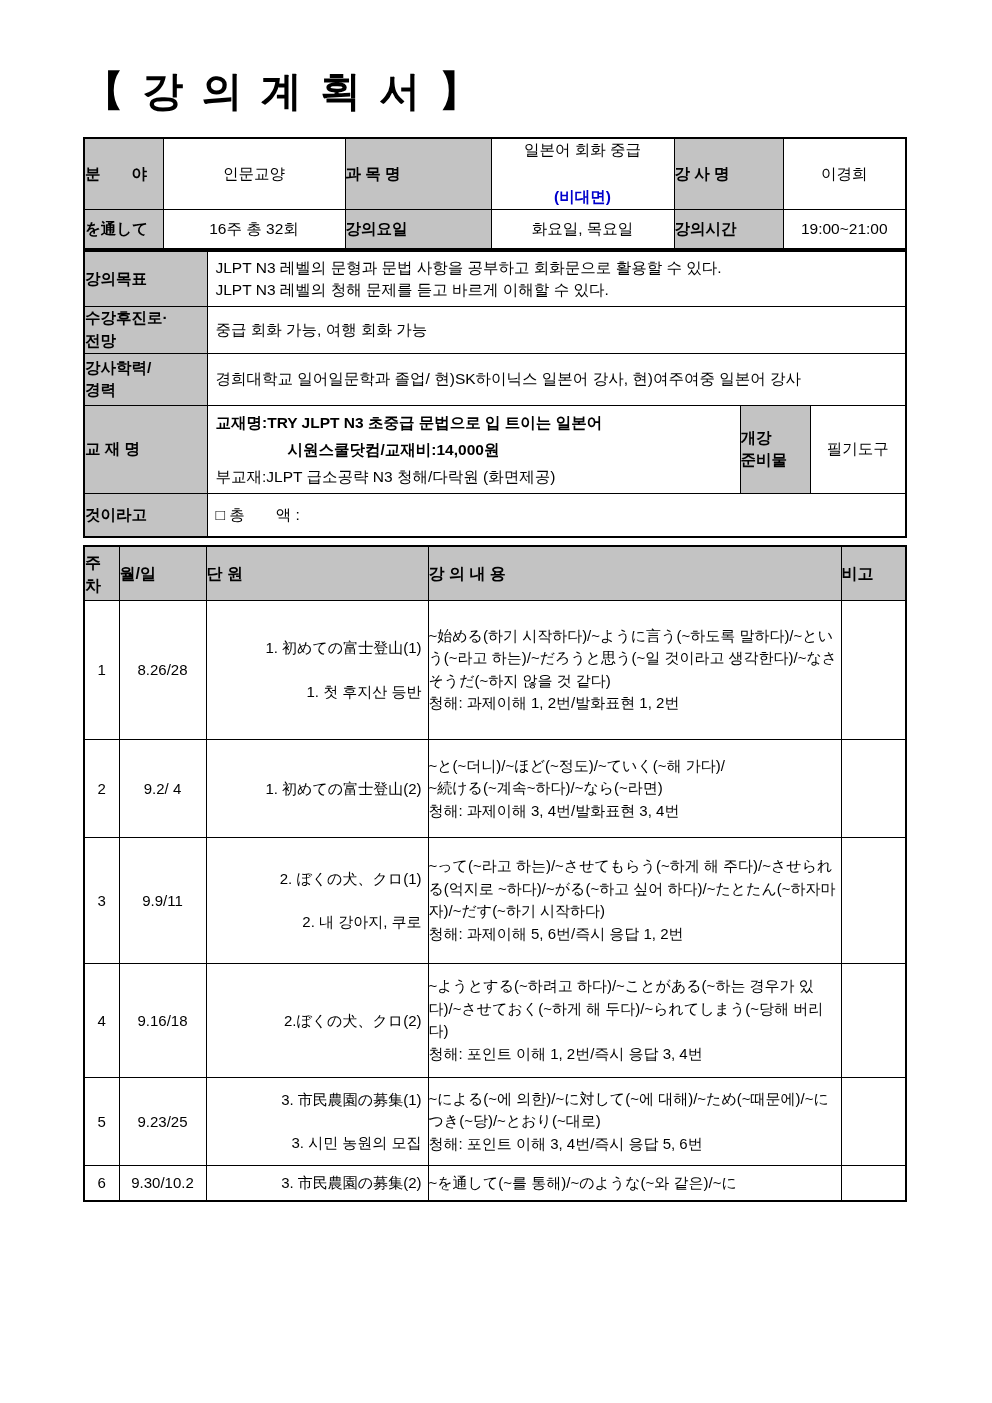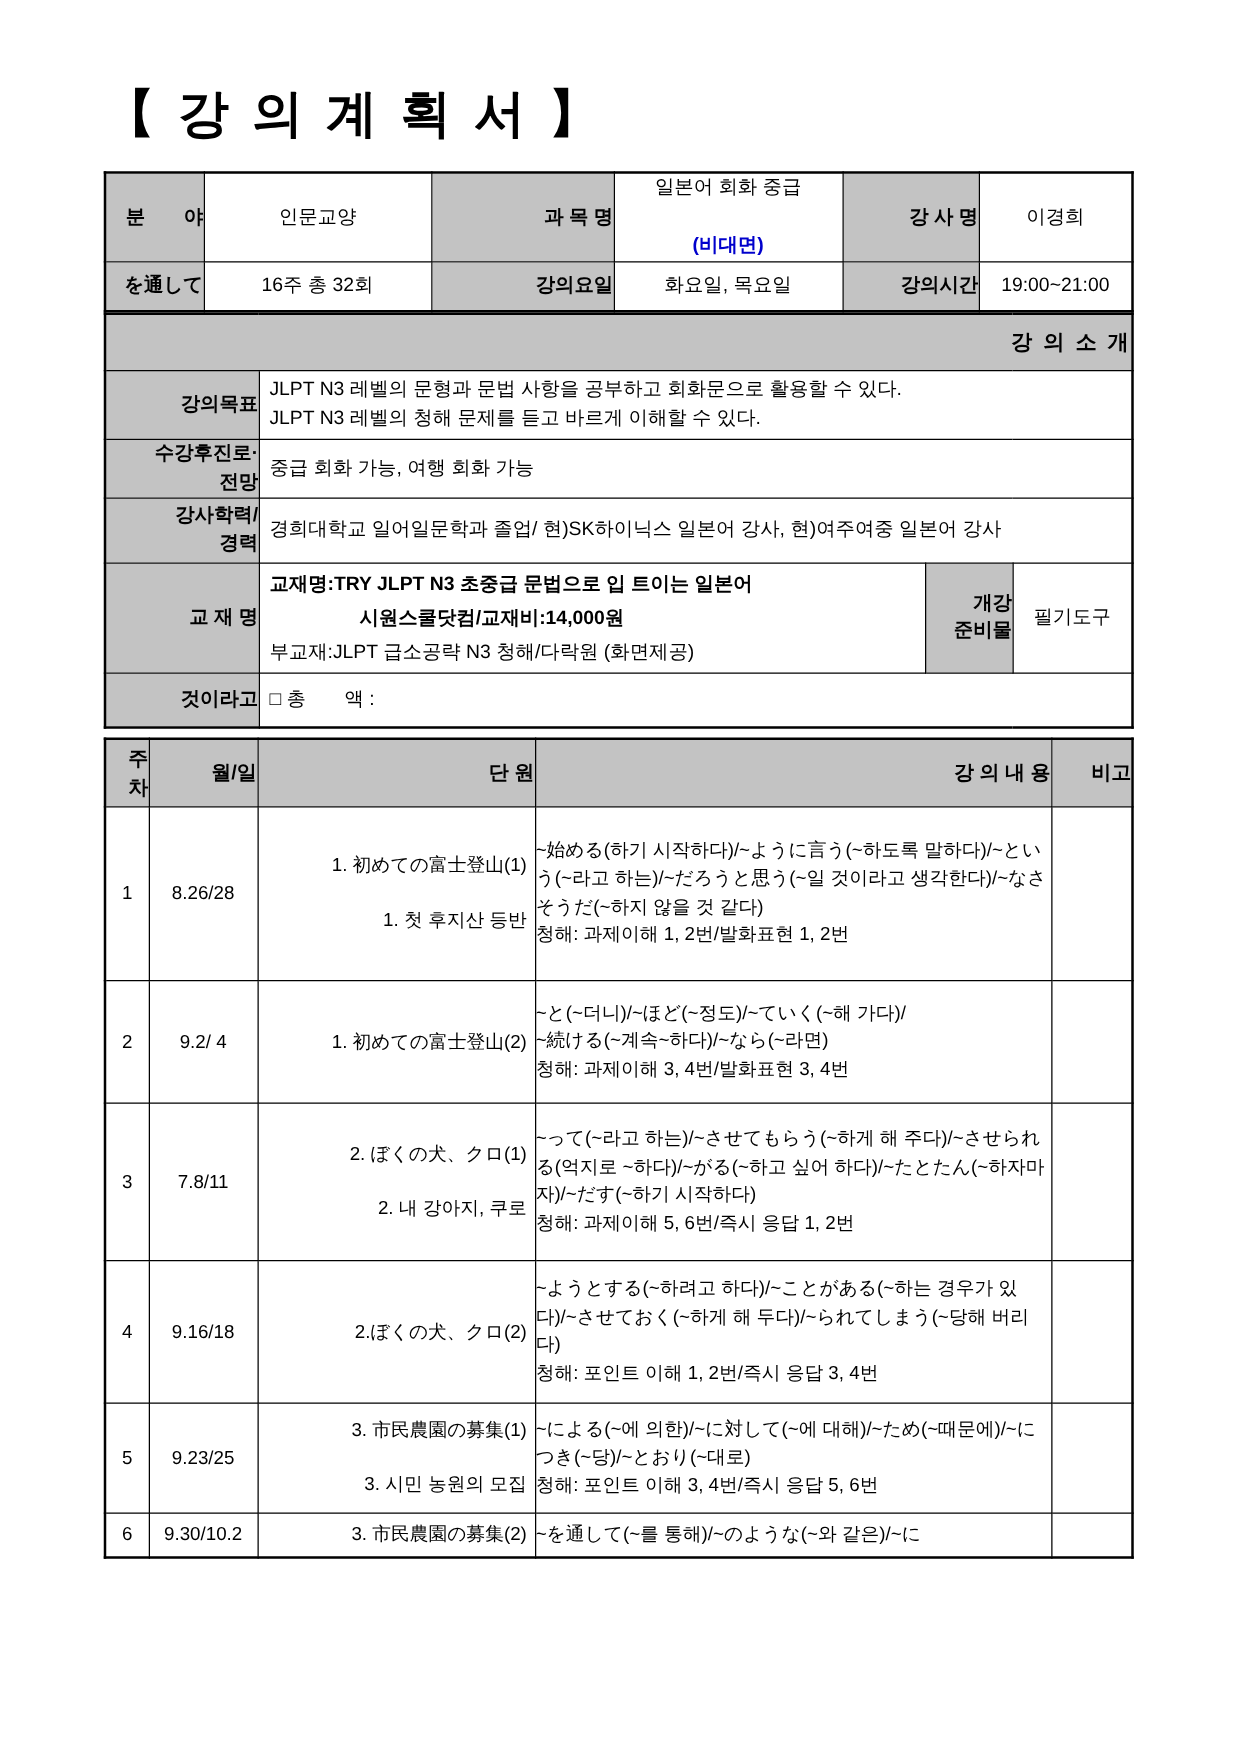--- a/index.html
+++ b/index.html
@@ -10,21 +10,21 @@
   }
   .page{position:absolute;left:83px;top:0;width:822px;}
   .doc-title{
     margin:66px 0 0 0;text-align:left;
     font-family:"Liberation Serif","DejaVu Serif",serif;
     font-size:41px;font-weight:bold;letter-spacing:4px;line-height:50px;
   }
   table{border-collapse:collapse;table-layout:fixed;width:822px;}
   table.outer{border:2px solid #000;}
   td{border:1.5px solid #000;padding:0;vertical-align:middle;font-size:15.5px;line-height:1.45;overflow:hidden;}
-  .g{background:#c3c3c3;font-weight:bold;text-align:right;}
+  .g{background:#c3c3c3;font-weight:bold;text-align:left;}
   .w{text-align:center;}
   .content{text-align:left;padding:3px 8px;}
   .pre{white-space:pre-line;}
   .center{text-align:center;}
   .blue{color:#0000cc;font-weight:bold;margin-top:25px;}
   .info-table{margin-top:21px;}
   .intro-table{margin-top:0;}
   .sched-table{margin-top:7px;}
   .sect-hdr{font-size:17px;letter-spacing:2px;}
   .tb-line{line-height:27px;}
@@ -75,23 +75,20 @@
     </table>
 
   <table class="outer intro-table">
     <colgroup>
       <col style="width:123px">
         <col style="width:533px">
         <col style="width:70px">
         <col style="width:96px">
     </colgroup>
     <tbody>
-        <tr style="height:45px">
-      <td colspan="4" class="g sect-hdr">강 의 소 개</td>
-    </tr>
     <tr style="height:55px">
       <td class="g">강의목표</td>
       <td colspan="3" class="content pre">JLPT N3 레벨의 문형과 문법 사항을 공부하고 회화문으로 활용할 수 있다.
 JLPT N3 레벨의 청해 문제를 듣고 바르게 이해할 수 있다.</td>
     </tr>
     <tr style="height:47px">
       <td class="g pre">수강후진로·
 전망</td>
       <td colspan="3" class="content">중급 회화 가능, 여행 회화 가능</td>
     </tr>
@@ -152,21 +149,21 @@
       <td class="center">9.2/ 4</td>
       <td class="unit-cell pre">1. 初めての富士登山(2)</td>
       <td class="lecture-cell pre">~と(~더니)/~ほど(~정도)/~ていく(~해 가다)/
 ~続ける(~계속~하다)/~なら(~라면)
 청해: 과제이해 3, 4번/발화표현 3, 4번</td>
       <td></td>
     </tr>
 
     <tr style="height:126px">
       <td class="center">3</td>
-      <td class="center">7.8/11</td>
+      <td class="center">9.9/11</td>
       <td class="unit-cell pre">2. ぼくの犬、クロ(1)
 
 2. 내 강아지, 쿠로</td>
       <td class="lecture-cell pre">~って(~라고 하는)/~させてもらう(~하게 해 주다)/~させられる(억지로 ~하다)/~がる(~하고 싶어 하다)/~たとたん(~하자마자)/~だす(~하기 시작하다)
 청해: 과제이해 5, 6번/즉시 응답 1, 2번</td>
       <td></td>
     </tr>
 
     <tr style="height:114px">
       <td class="center">4</td>

